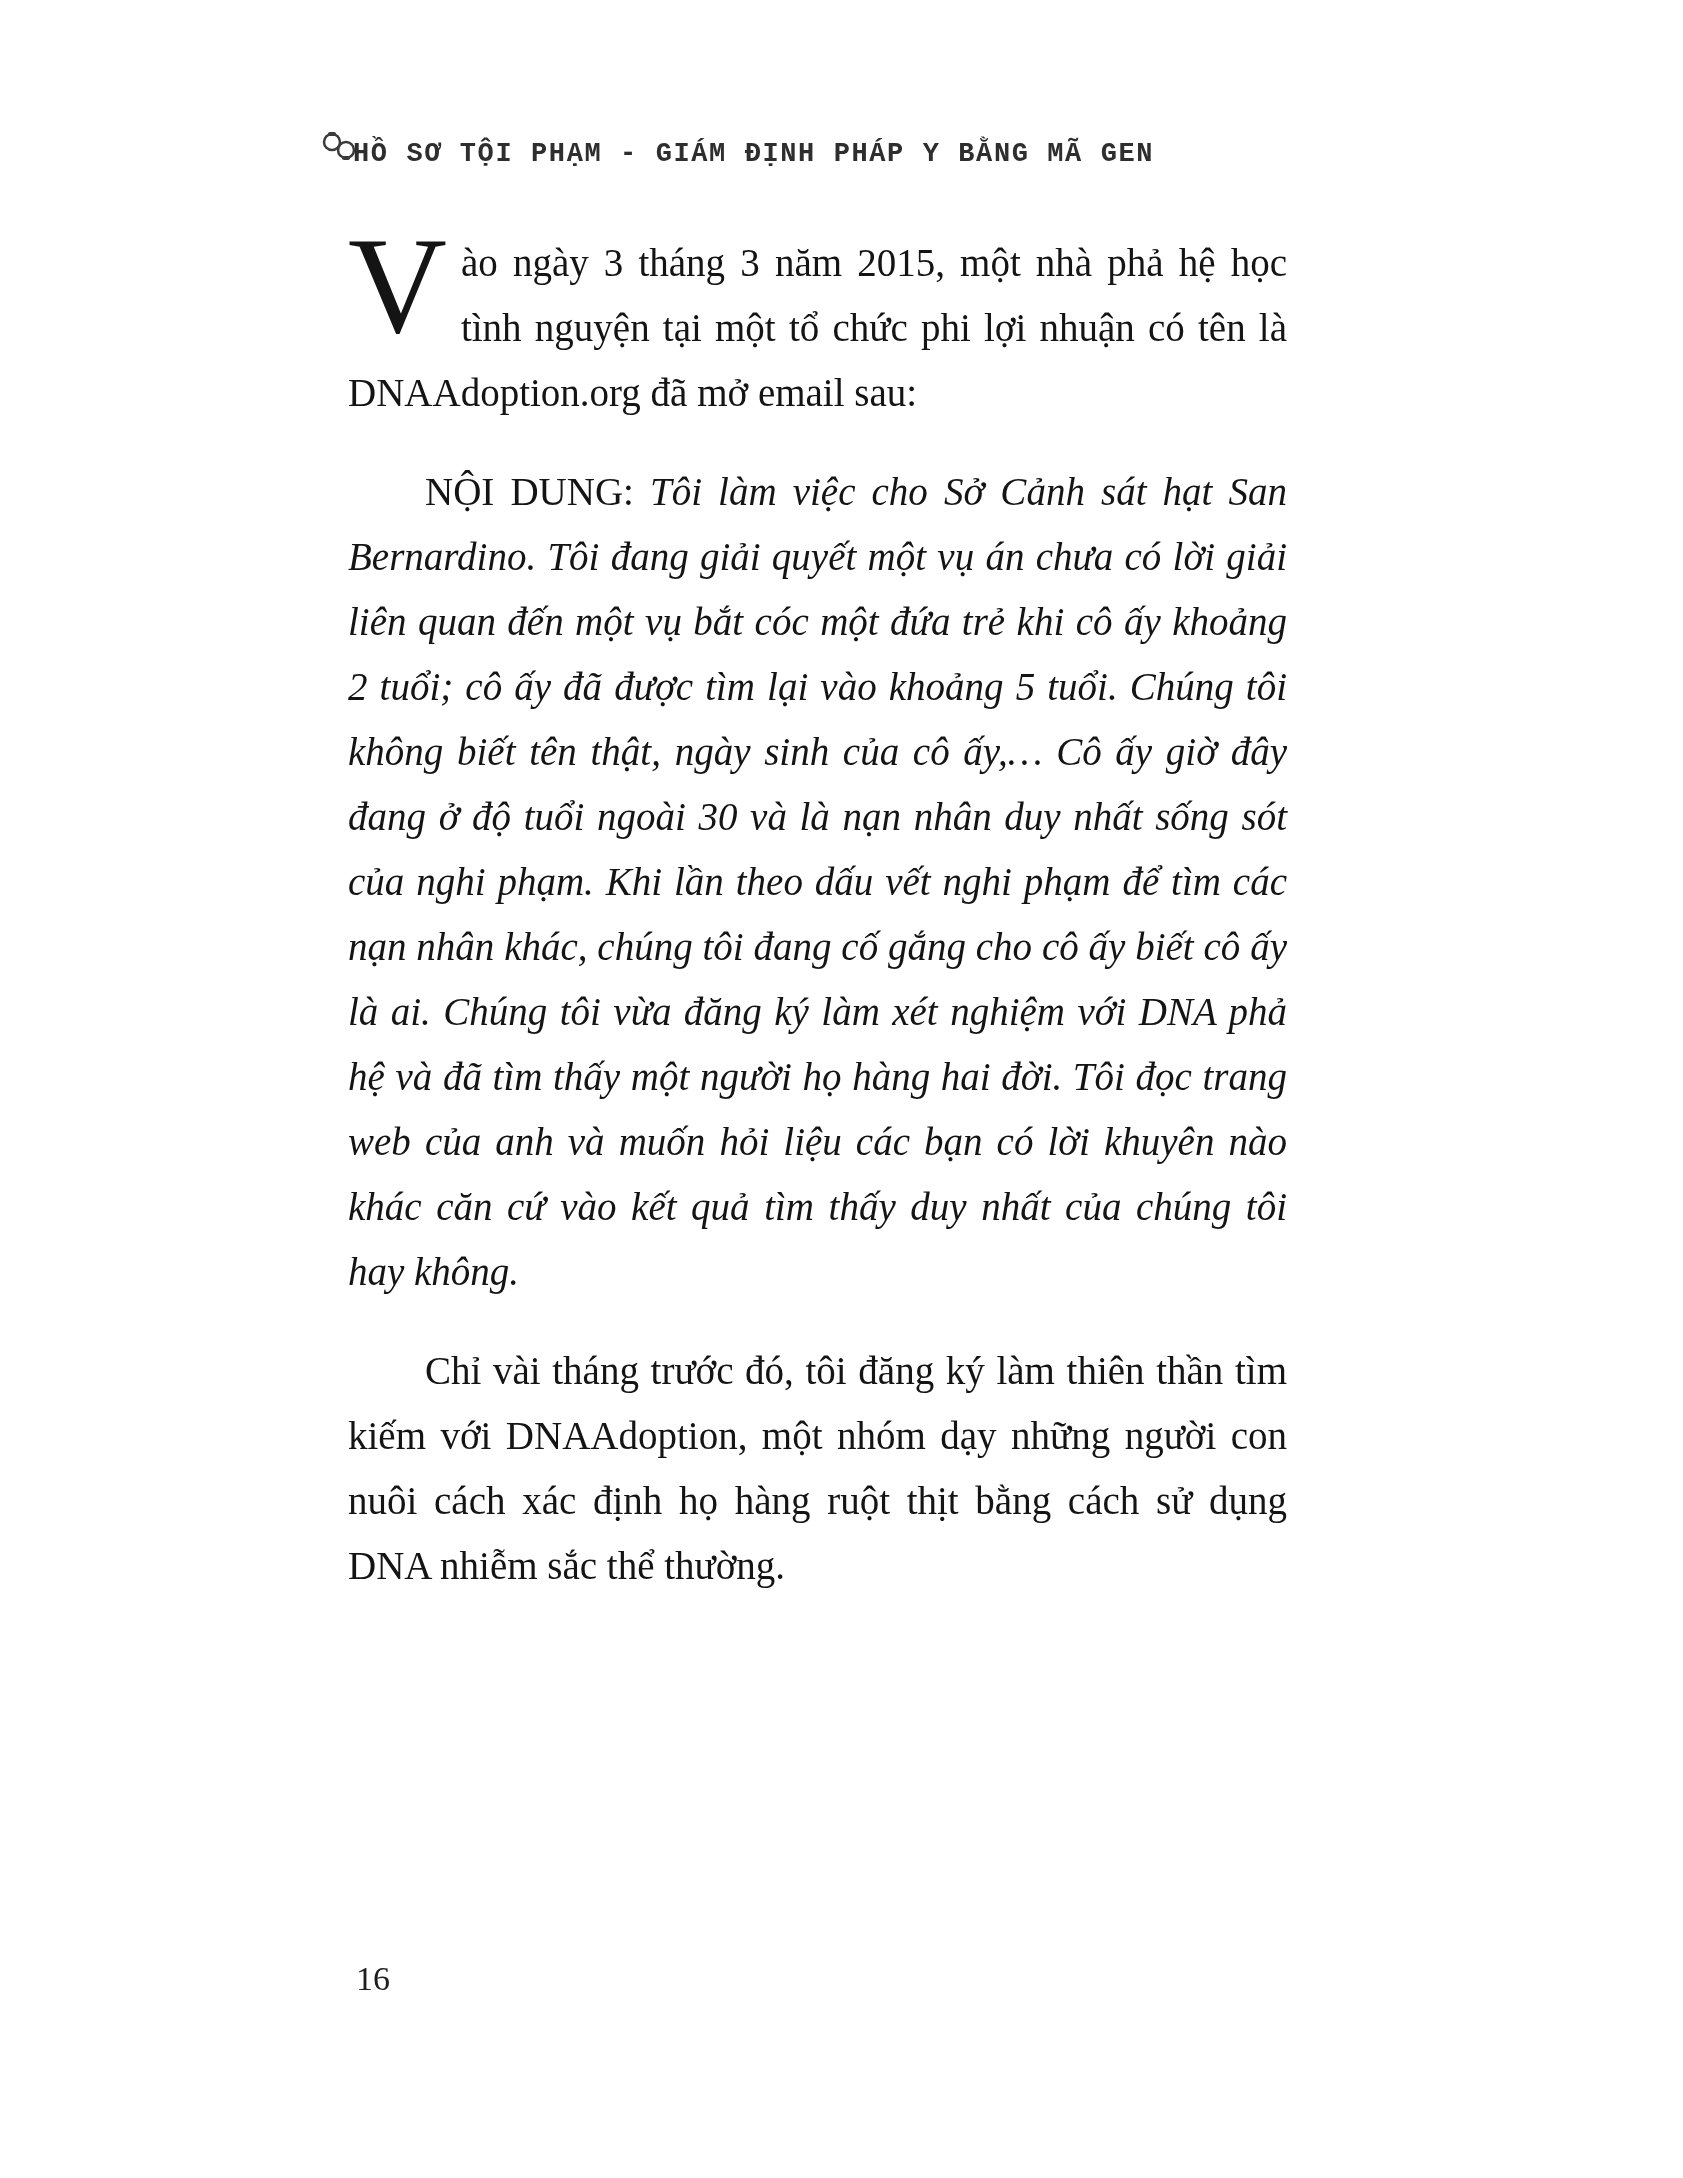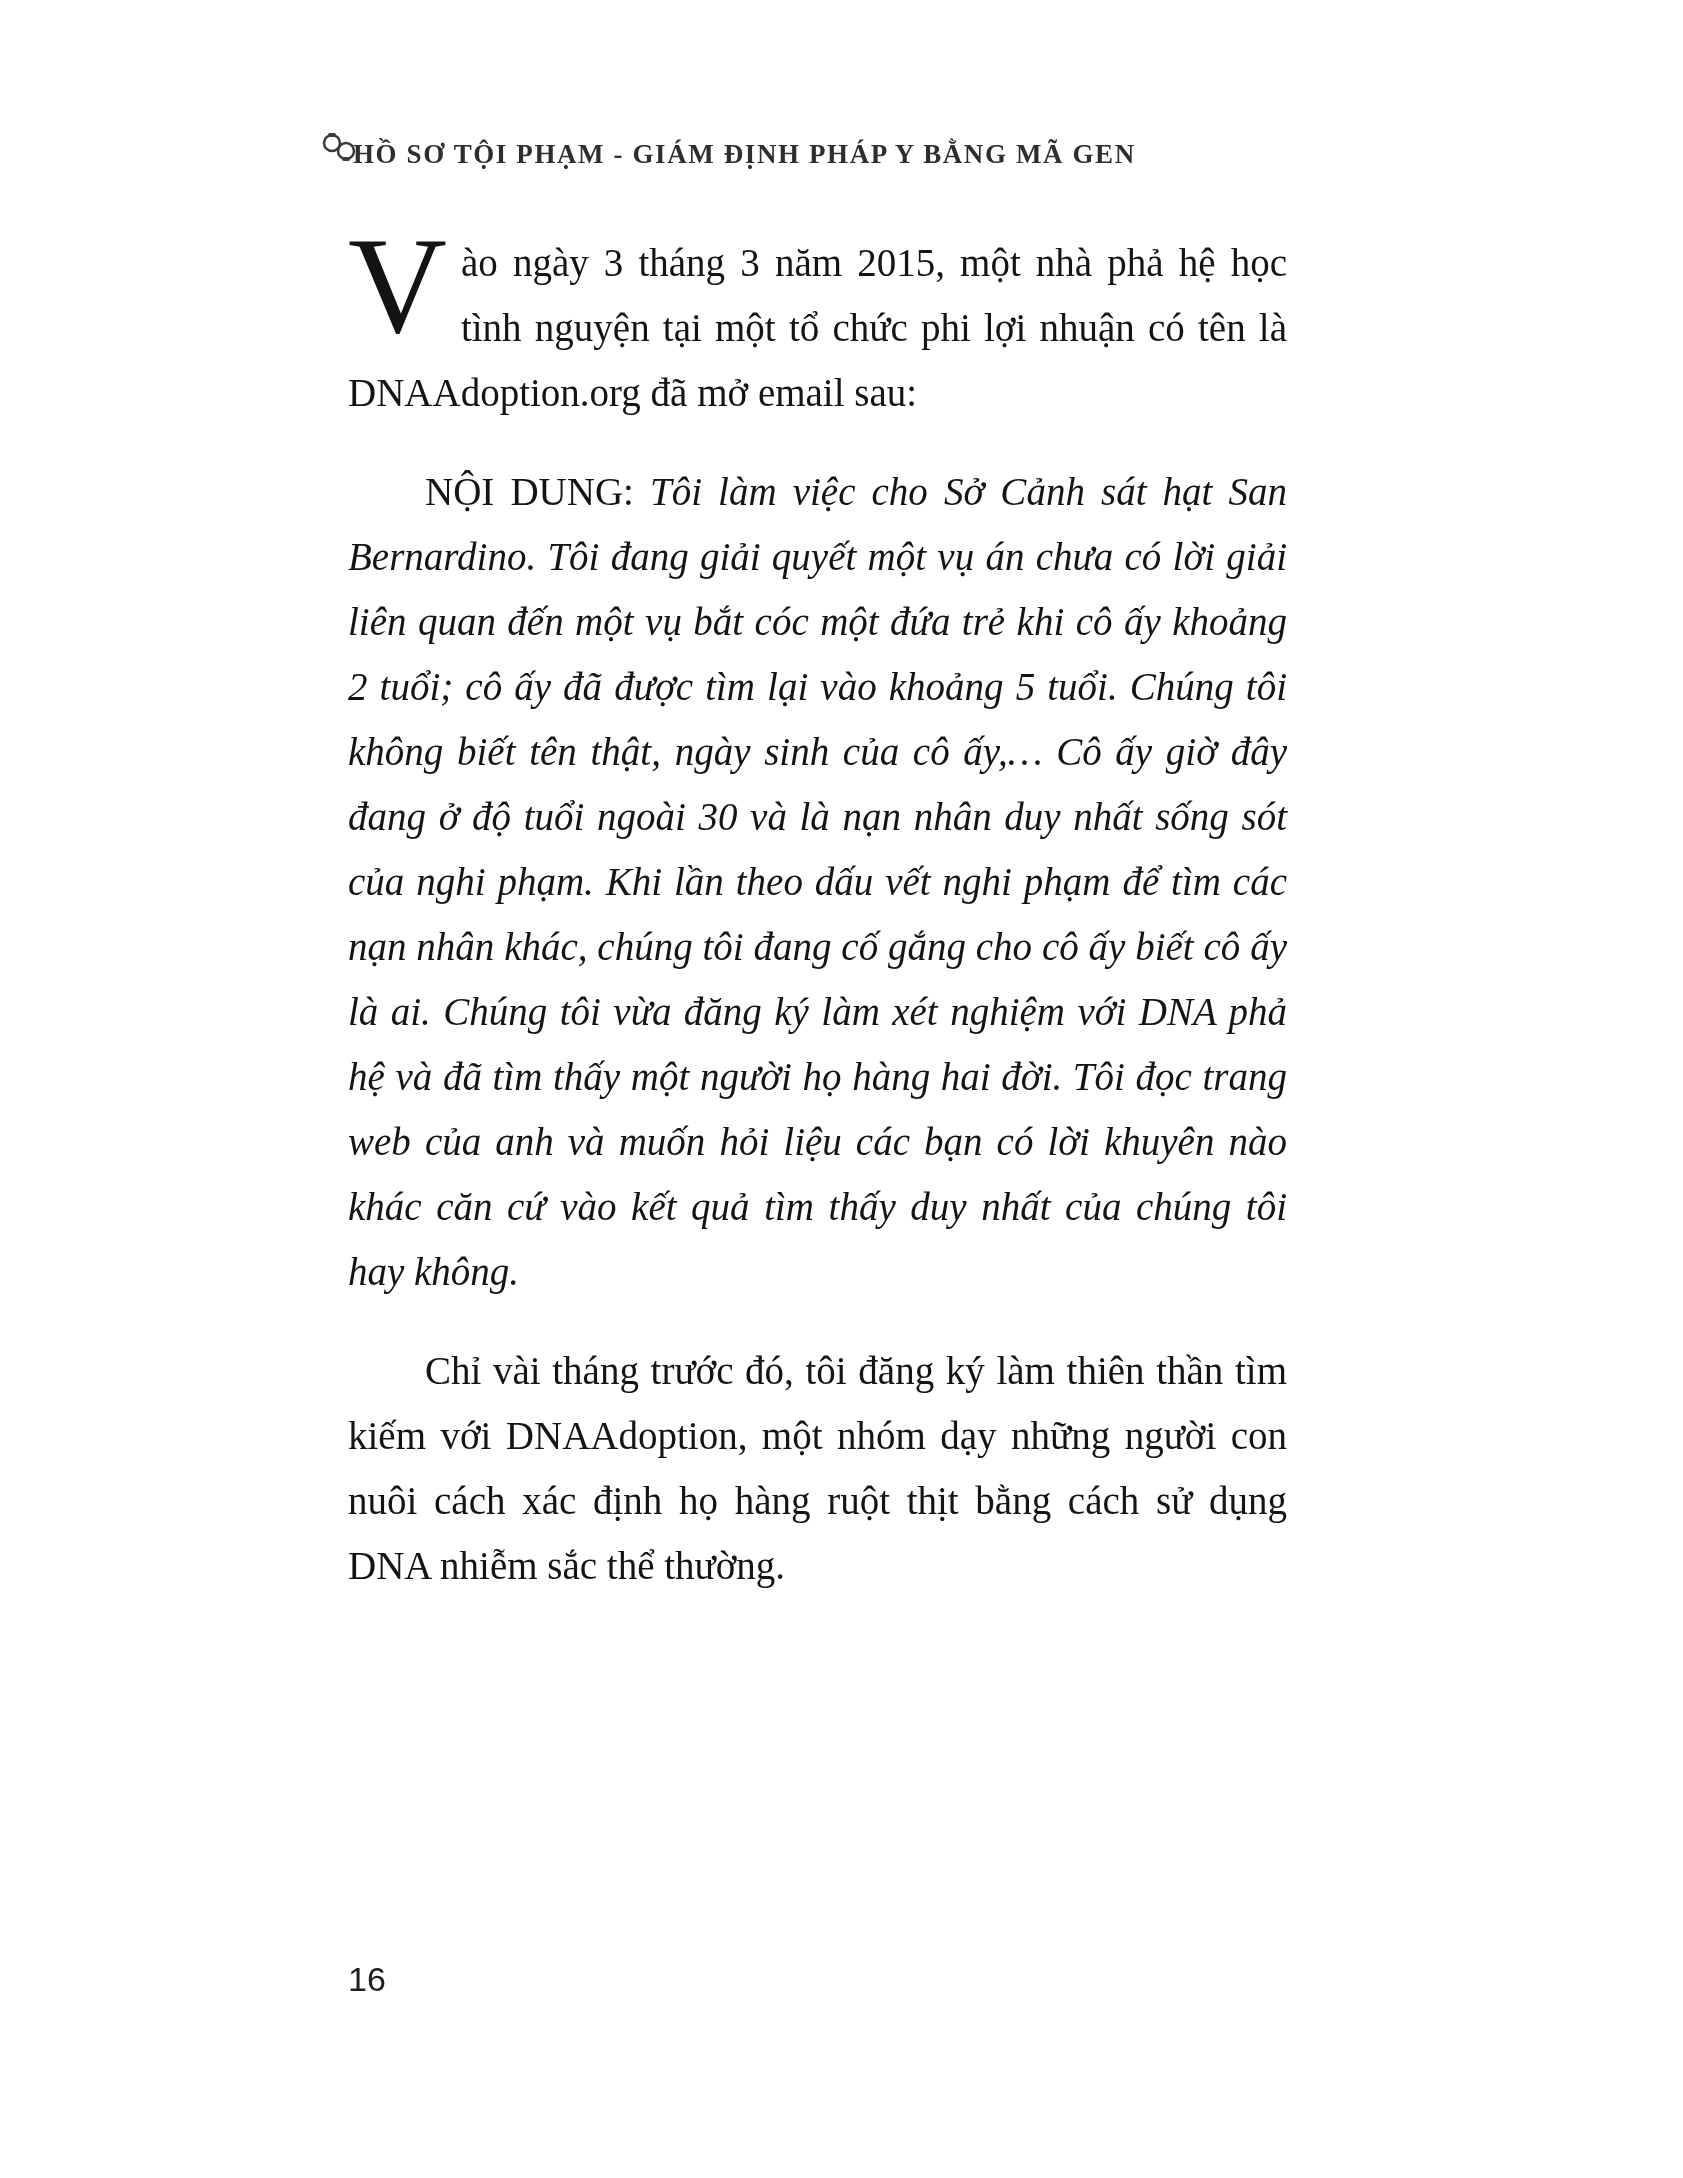--- a/index.html
+++ b/index.html
@@ -16,21 +16,21 @@
     color: #141414;
     overflow: hidden;
   }
   .running-header {
     position: absolute;
     top: 139px;
     left: 319px;
     display: flex;
     align-items: center;
     gap: 2px;
-    font-family: Liberation Serif, serif;
+    font-family: Liberation Mono, monospace;
     font-weight: bold;
     font-size: 27px;
     letter-spacing: 1.6px;
     color: #2e2e2e;
     white-space: nowrap;
   }
   .header-icon {
     width: 40px;
     height: 40px;
     margin-right: -8px;
@@ -76,22 +76,22 @@
   }
   .email-body .etext {
     font-style: italic;
   }
   .body-par {
     margin-bottom: 34px;
   }
   .page-number {
     position: absolute;
     top: 1960px;
-    left: 348px;
-    font-family: Liberation Sans, sans-serif;
+    left: 356px;
+    font-family: Liberation Serif, serif;
     font-size: 34px;
     color: #1e1e1e;
   }
 </style>
 </head>
 <body>
 
 <div class="page">
 
   <div class="running-header">

